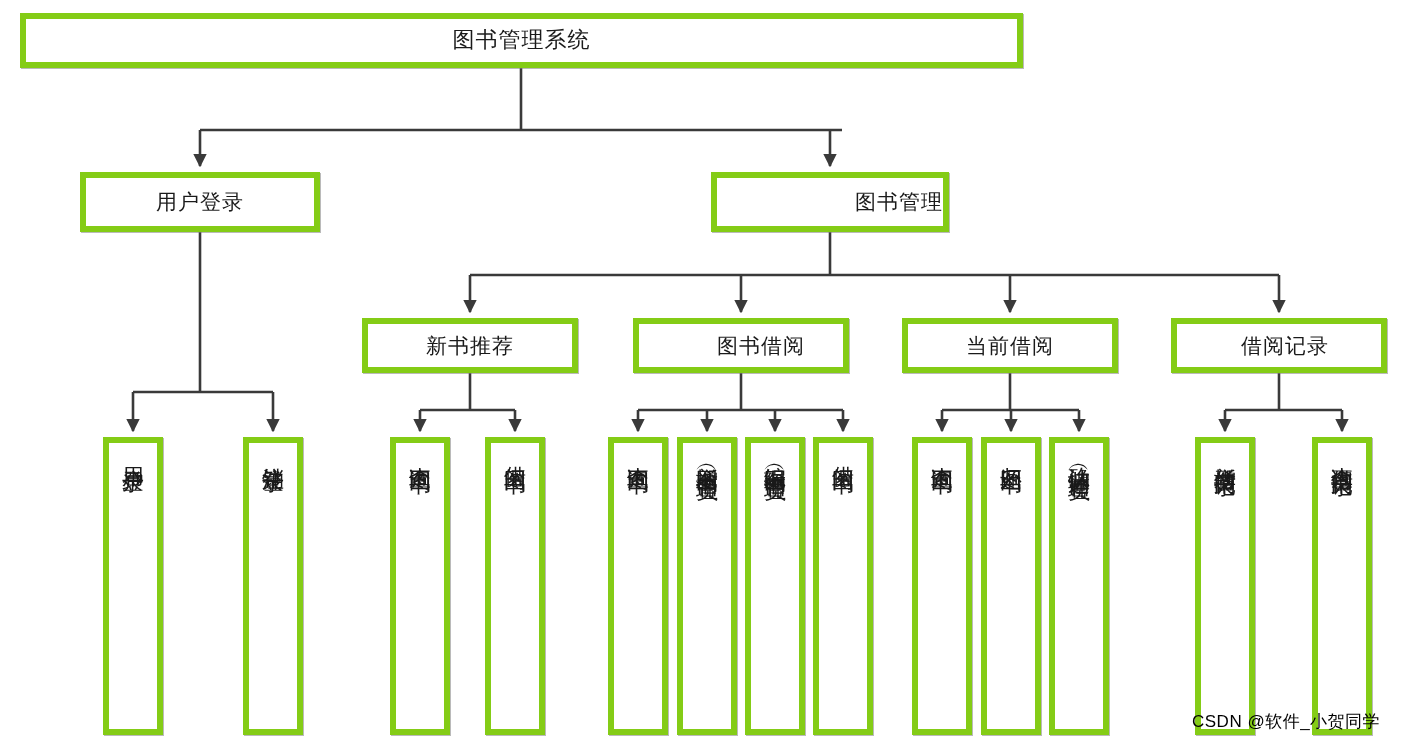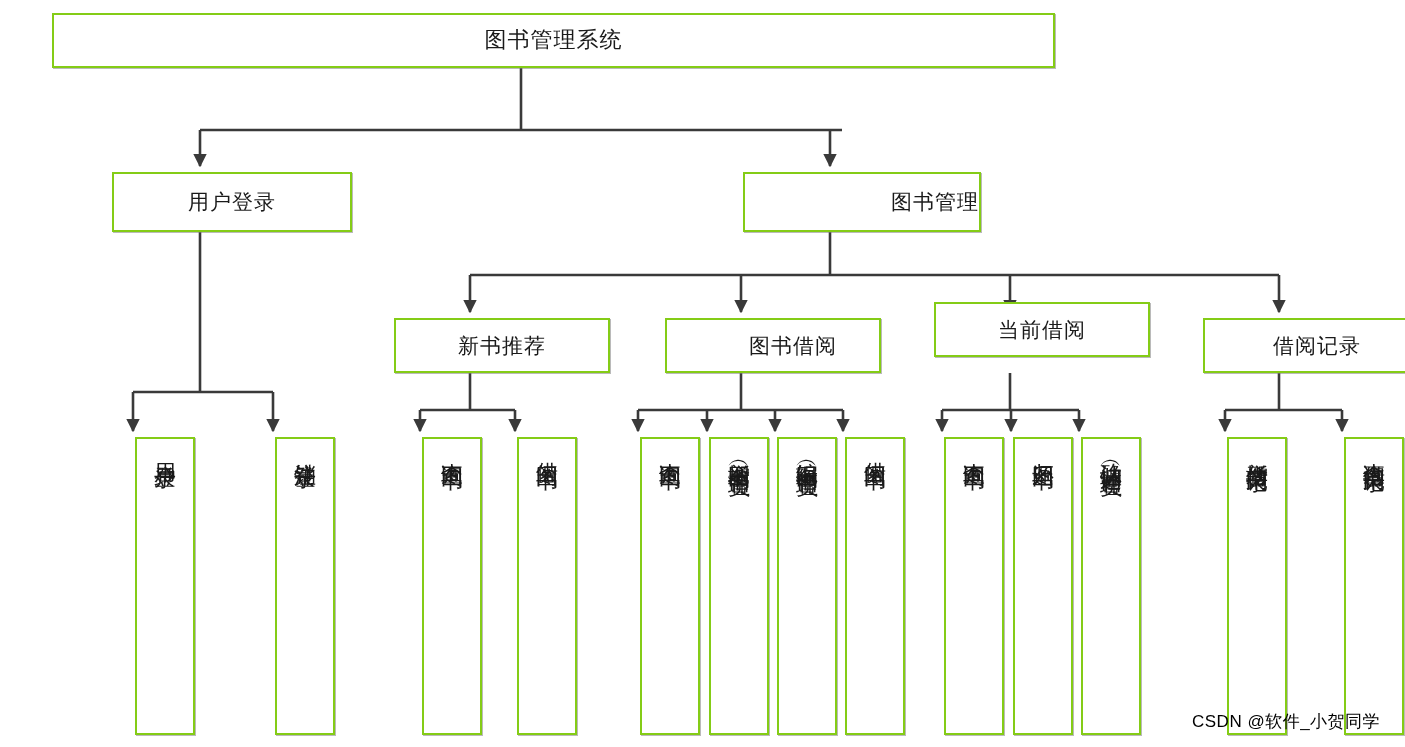--- a/index.html
+++ b/index.html
@@ -23,26 +23,25 @@
     left: 0;
     top: 0;
     width: 1405px;
     height: 747px;
     pointer-events: none;
   }
   .node {
     position: absolute;
     box-sizing: border-box;
     background: #ffffff;
-    border: 2px solid #84cc16;
+    border: 6px solid #84cc16;
     display: flex;
     align-items: center;
     justify-content: center;
     box-shadow: 1px 1px 0 0 rgba(130,130,130,0.55);
-    margin-left: 32px;
   }
   .node.horiz {
     font-size: 21px;
     letter-spacing: 1px;
     line-height: 1.2;
   }
   .node.vert {
     align-items: flex-start;
     justify-content: center;
     padding-top: 6px;
@@ -136,21 +135,21 @@
   <div class="node horiz" style="left:711px; top:172px; width:238px; height:60px;justify-content:flex-end;">
     <span>图书管理</span>
   </div>
 
   <div class="node horiz" style="left:362px; top:318px; width:216px; height:55px;">
     <span>新书推荐</span>
   </div>
   <div class="node horiz" style="left:633px; top:318px; width:216px; height:55px;padding-left:40px;">
     <span>图书借阅</span>
   </div>
-  <div class="node horiz" style="left:902px; top:302px; width:216px; height:55px;">
+  <div class="node horiz" style="left:902px; top:318px; width:216px; height:55px;">
     <span>当前借阅</span>
   </div>
   <div class="node horiz" style="left:1171px; top:318px; width:216px; height:55px;padding-left:12px;">
     <span>借阅记录</span>
   </div>
 
   <div class="node vert" style="left:103px; top:437px; width:60px; height:298px;">
     <span class="vlabel">用户登录</span>
   </div>
   <div class="node vert" style="left:243px; top:437px; width:60px; height:298px;">

